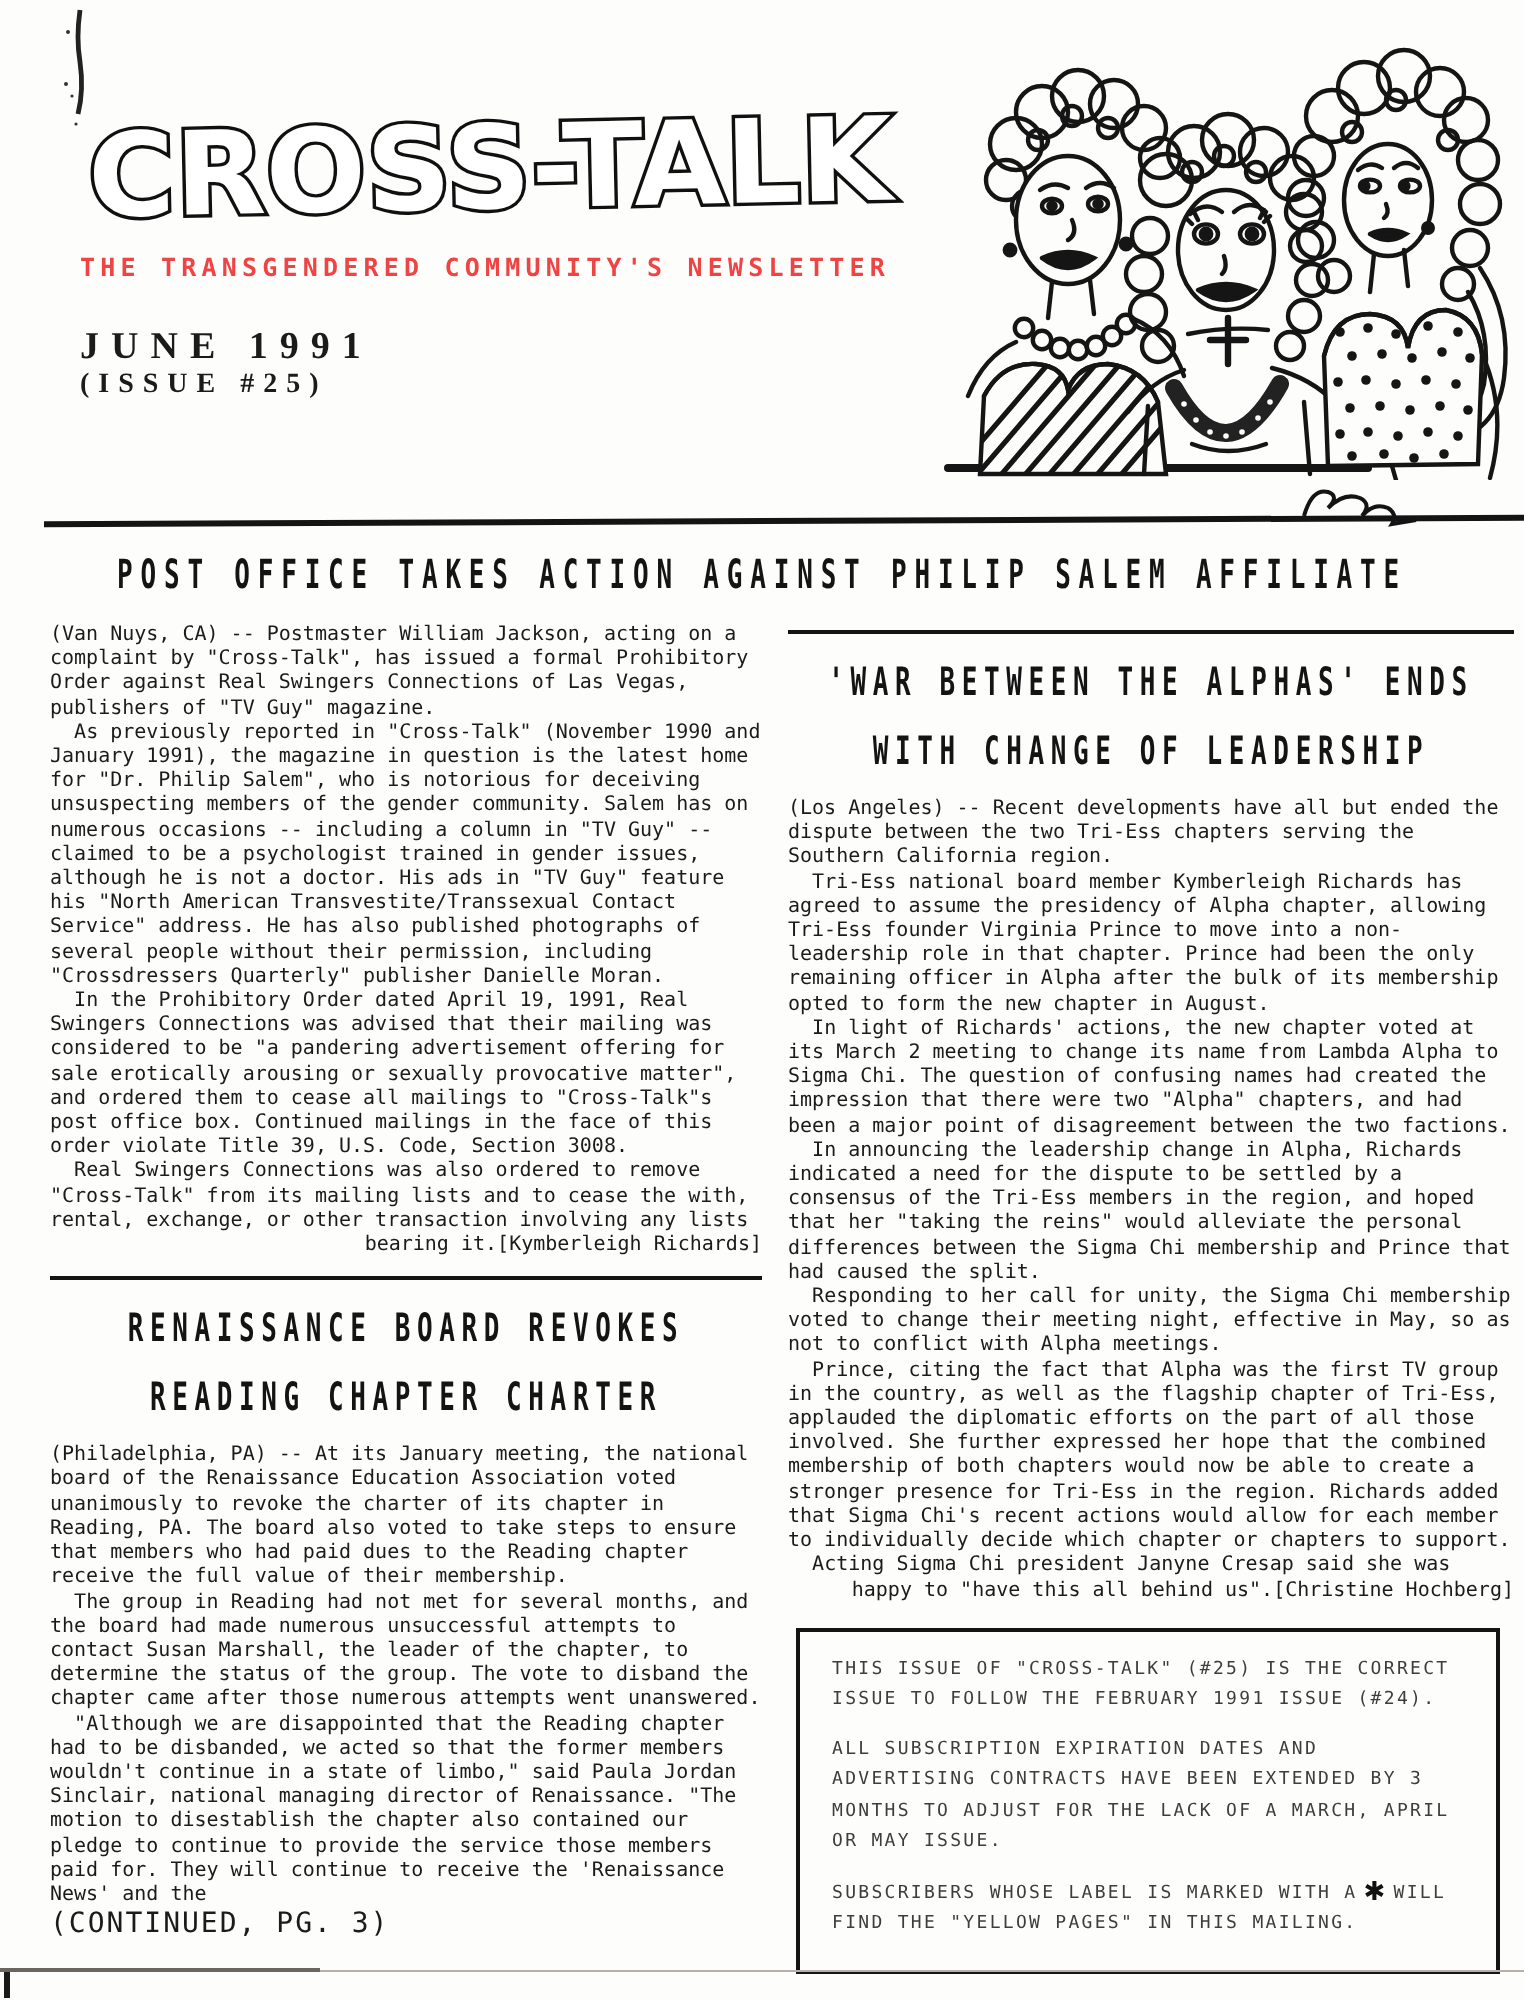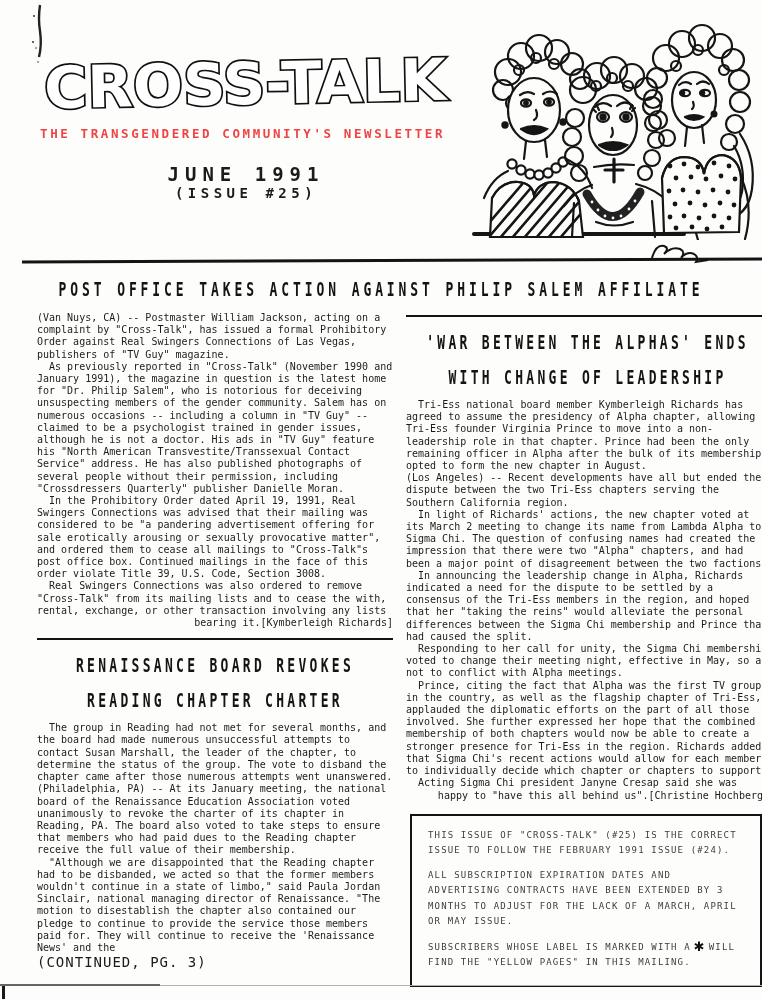--- a/index.html
+++ b/index.html
@@ -15,21 +15,21 @@
 
   
   .masthead-left { position:absolute; left:40px; top:44px; width:412px; }
   .logo-svg { display:block; }
   .subtitle {
     margin-top:6px;
     font-size:12.5px; font-weight:bold;
     letter-spacing:2.6px; white-space:nowrap;
     color:#ef4444;
   }
-  .date-block { margin-top:22px; text-align:center; }
+  .date-block { margin-top:22px; text-align:left;font-family:Liberation Serif, serif; }
   .issue-date { font-size:19px; font-weight:bold; letter-spacing:6px; }
   .issue-num  { font-size:14px; font-weight:bold; letter-spacing:4.5px; }
 
   .illustration { position:absolute; left:446px; top:6px; width:312px; height:234px; }
 
   .ink-scratch { position:absolute; left:28px; top:2px; width:24px; height:64px; }
 
   
   .main-rule {
     position:absolute; left:22px; right:0; top:259px; height:3px;
@@ -39,21 +39,21 @@
 
   .lead-headline {
     position:absolute; left:0; right:0; top:277px;
     text-align:center;
     font-size:13px; font-weight:bold; letter-spacing:3.9px;
     transform:scaleY(1.55); transform-origin:center top;
     white-space:nowrap; color:#141414;
   }
 
   
-  .col { position:absolute; top:312px;margin-left:12px; }
+  .col { position:absolute; top:312px; }
   .col-left  { left:25px;  width:356px; }
   .col-right { left:394px; width:363px; }
 
   .body-text { font-size:10px; line-height:12.2px; letter-spacing:0; }
   .body-text p { white-space:pre-wrap; }
 
   .byline-row {
     display:flex; justify-content:flex-end;
     font-size:10px; line-height:12.2px;
   }
@@ -325,39 +325,39 @@
 
     <div class="col-rule"></div>
 
     <div class="col-headline">
       <span class="hl-line">RENAISSANCE BOARD REVOKES</span>
       <span class="hl-line">READING CHAPTER CHARTER</span>
     </div>
     <div class="headline-spacer"></div>
 
     <div class="body-text">
+      <p>(Philadelphia, PA) -- At its January meeting, the national board of the Renaissance Education Association voted unanimously to revoke the charter of its chapter in Reading, PA. The board also voted to take steps to ensure that members who had paid dues to the Reading chapter receive the full value of their membership.</p>
       <p>  The group in Reading had not met for several months, and the board had made numerous unsuccessful attempts to contact Susan Marshall, the leader of the chapter, to determine the status of the group. The vote to disband the chapter came after those numerous attempts went unanswered.</p>
-      <p>(Philadelphia, PA) -- At its January meeting, the national board of the Renaissance Education Association voted unanimously to revoke the charter of its chapter in Reading, PA. The board also voted to take steps to ensure that members who had paid dues to the Reading chapter receive the full value of their membership.</p>
       <p>  "Although we are disappointed that the Reading chapter had to be disbanded, we acted so that the former members wouldn't continue in a state of limbo," said Paula Jordan Sinclair, national managing director of Renaissance. "The motion to disestablish the chapter also contained our pledge to continue to provide the service those members paid for. They will continue to receive the 'Renaissance News' and the</p>
       <div class="continued-line">(CONTINUED, PG. 3)</div>
     </div>
   </div>
 
   <div class="col col-right">
     <div class="col-rule" style="margin-top:3px;"></div>
 
     <div class="col-headline">
       <span class="hl-line">'WAR BETWEEN THE ALPHAS' ENDS</span>
       <span class="hl-line">WITH CHANGE OF LEADERSHIP</span>
     </div>
     <div class="headline-spacer"></div>
 
     <div class="body-text">
+      <p>(Los Angeles) -- Recent developments have all but ended the dispute between the two Tri-Ess chapters serving the Southern California region.</p>
       <p>  Tri-Ess national board member Kymberleigh Richards has agreed to assume the presidency of Alpha chapter, allowing Tri-Ess founder Virginia Prince to move into a non-leadership role in that chapter. Prince had been the only remaining officer in Alpha after the bulk of its membership opted to form the new chapter in August.</p>
-      <p>(Los Angeles) -- Recent developments have all but ended the dispute between the two Tri-Ess chapters serving the Southern California region.</p>
       <p>  In light of Richards' actions, the new chapter voted at its March 2 meeting to change its name from Lambda Alpha to Sigma Chi. The question of confusing names had created the impression that there were two "Alpha" chapters, and had been a major point of disagreement between the two factions.</p>
       <p>  In announcing the leadership change in Alpha, Richards indicated a need for the dispute to be settled by a consensus of the Tri-Ess members in the region, and hoped that her "taking the reins" would alleviate the personal differences between the Sigma Chi membership and Prince that had caused the split.</p>
       <p>  Responding to her call for unity, the Sigma Chi membership voted to change their meeting night, effective in May, so as not to conflict with Alpha meetings.</p>
       <p>  Prince, citing the fact that Alpha was the first TV group in the country, as well as the flagship chapter of Tri-Ess, applauded the diplomatic efforts on the part of all those involved. She further expressed her hope that the combined membership of both chapters would now be able to create a stronger presence for Tri-Ess in the region. Richards added that Sigma Chi's recent actions would allow for each member to individually decide which chapter or chapters to support.</p>
       <p>  Acting Sigma Chi president Janyne Cresap said she was</p>
       <div class="byline-row">
         <span>happy to "have this all behind us".</span>
         <span class="byline">[Christine Hochberg]</span>
       </div>
     </div>

